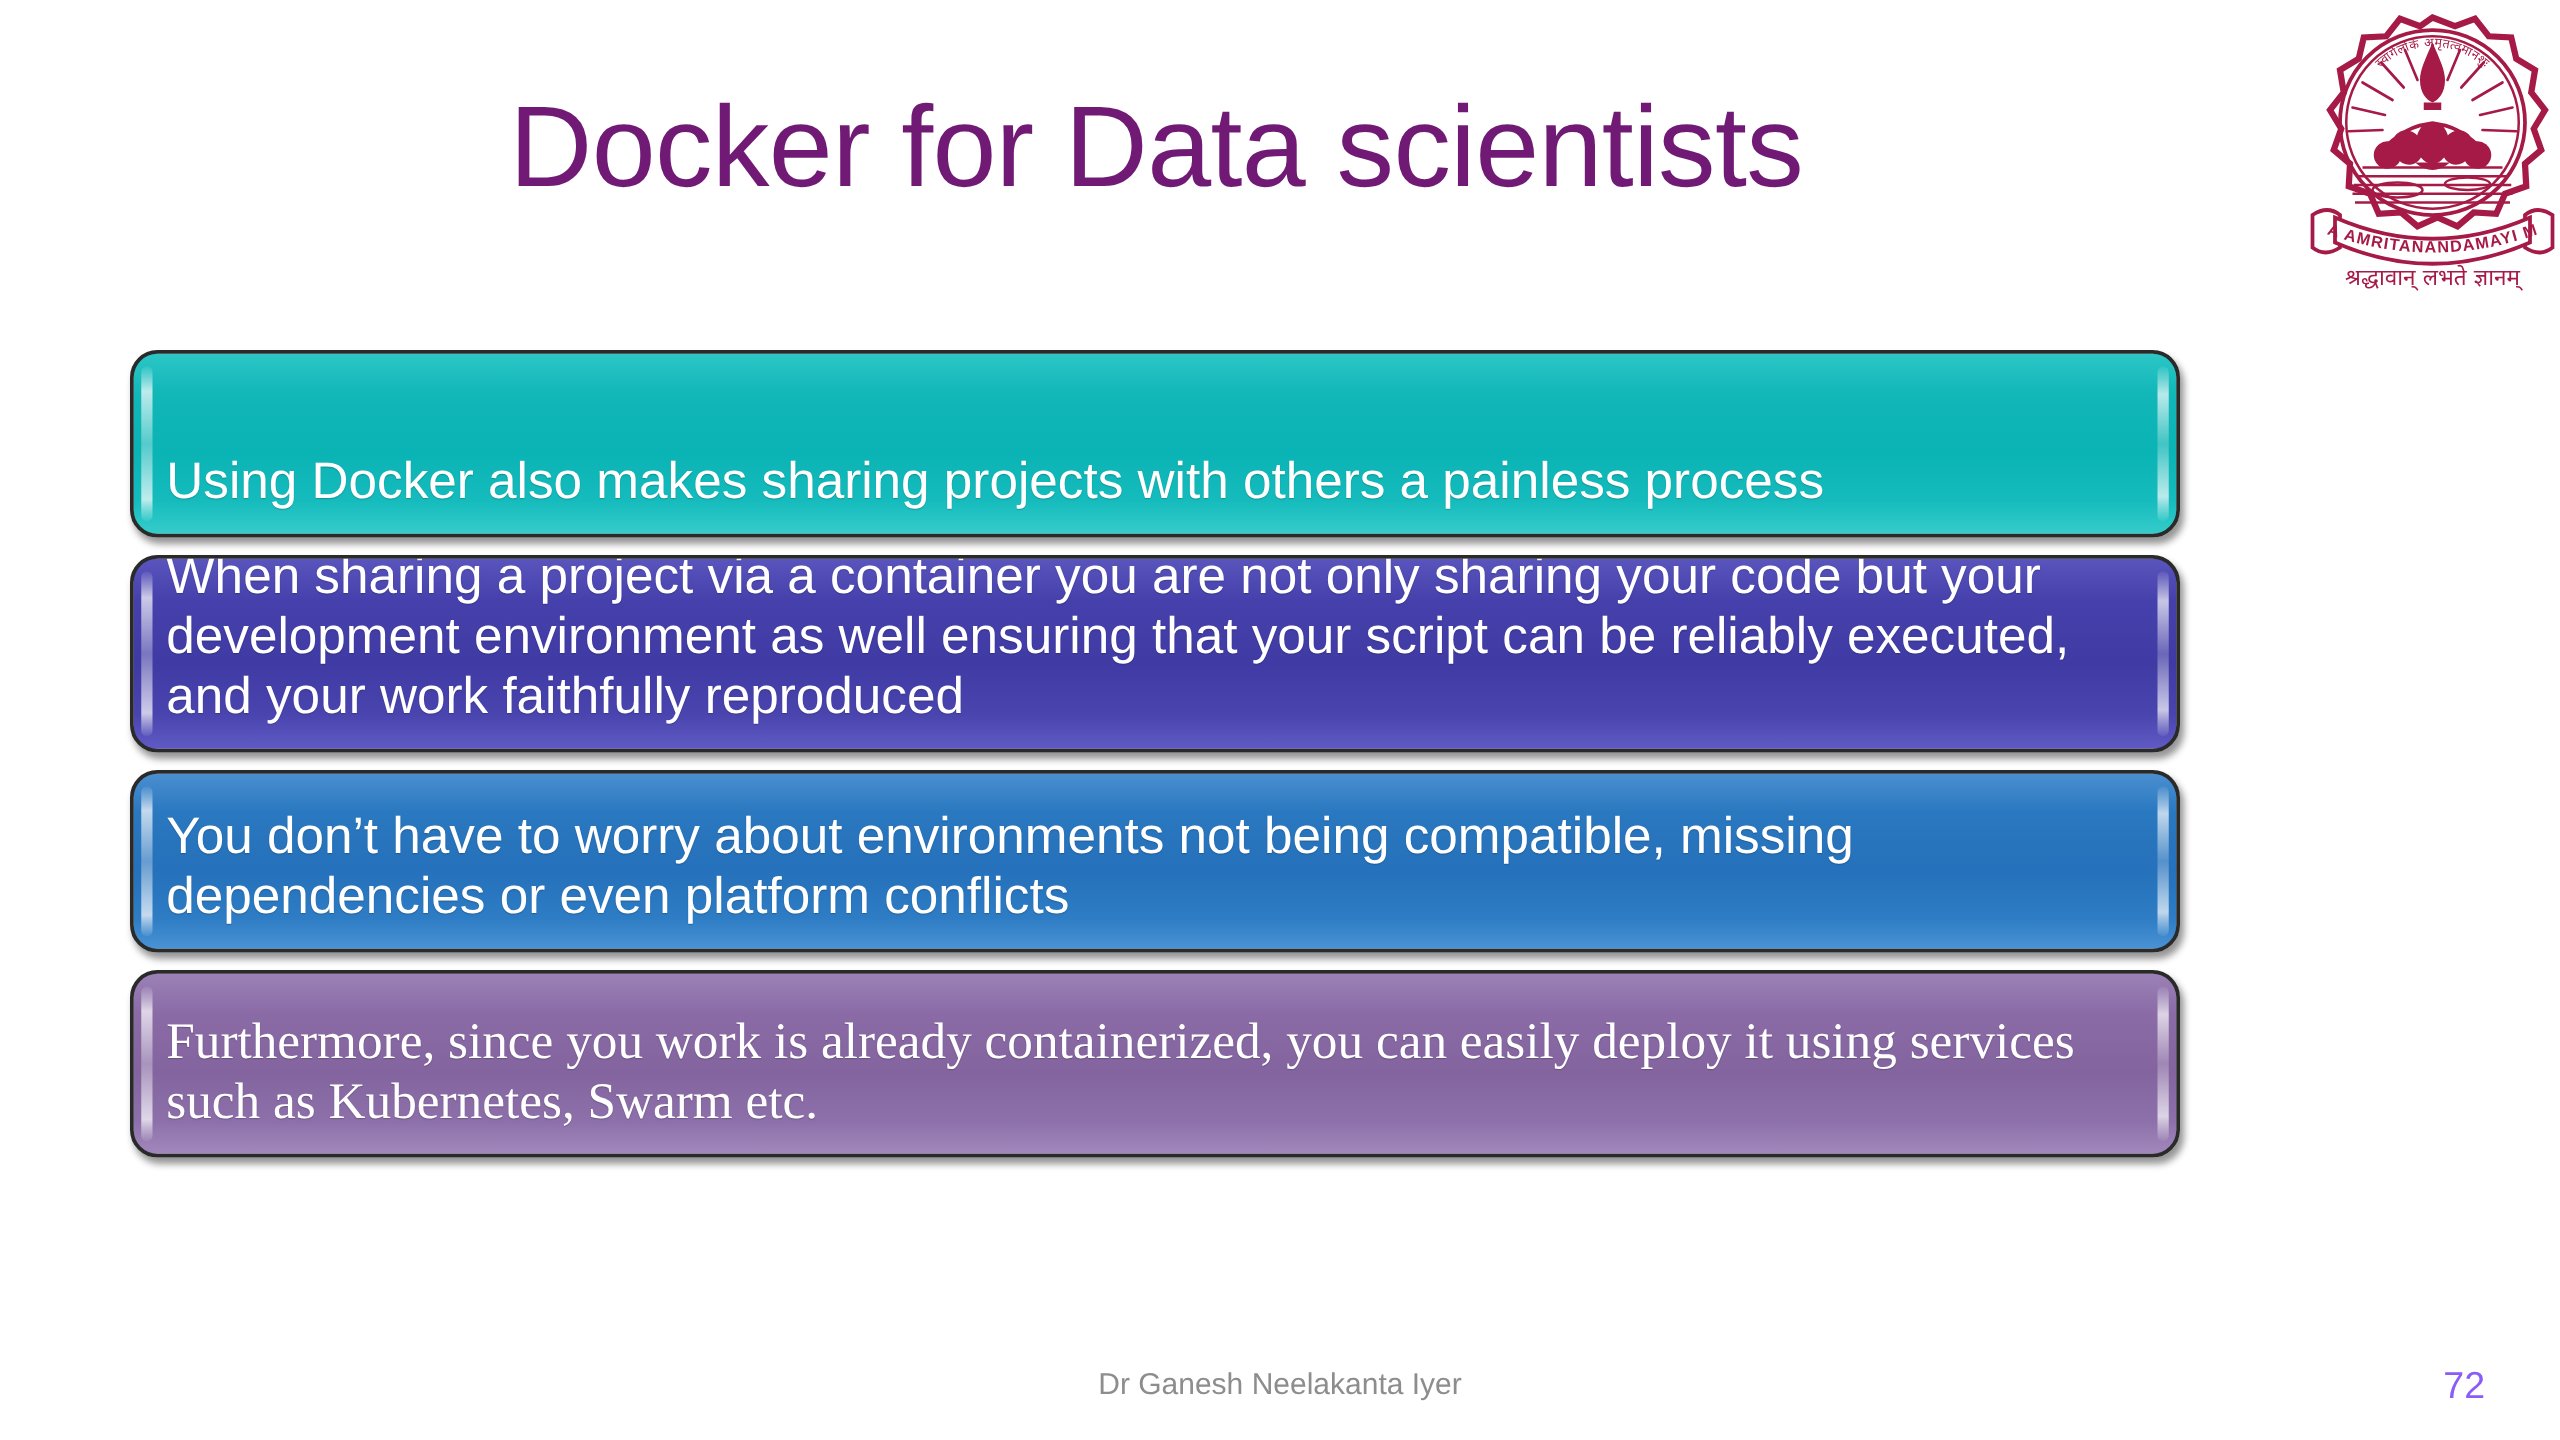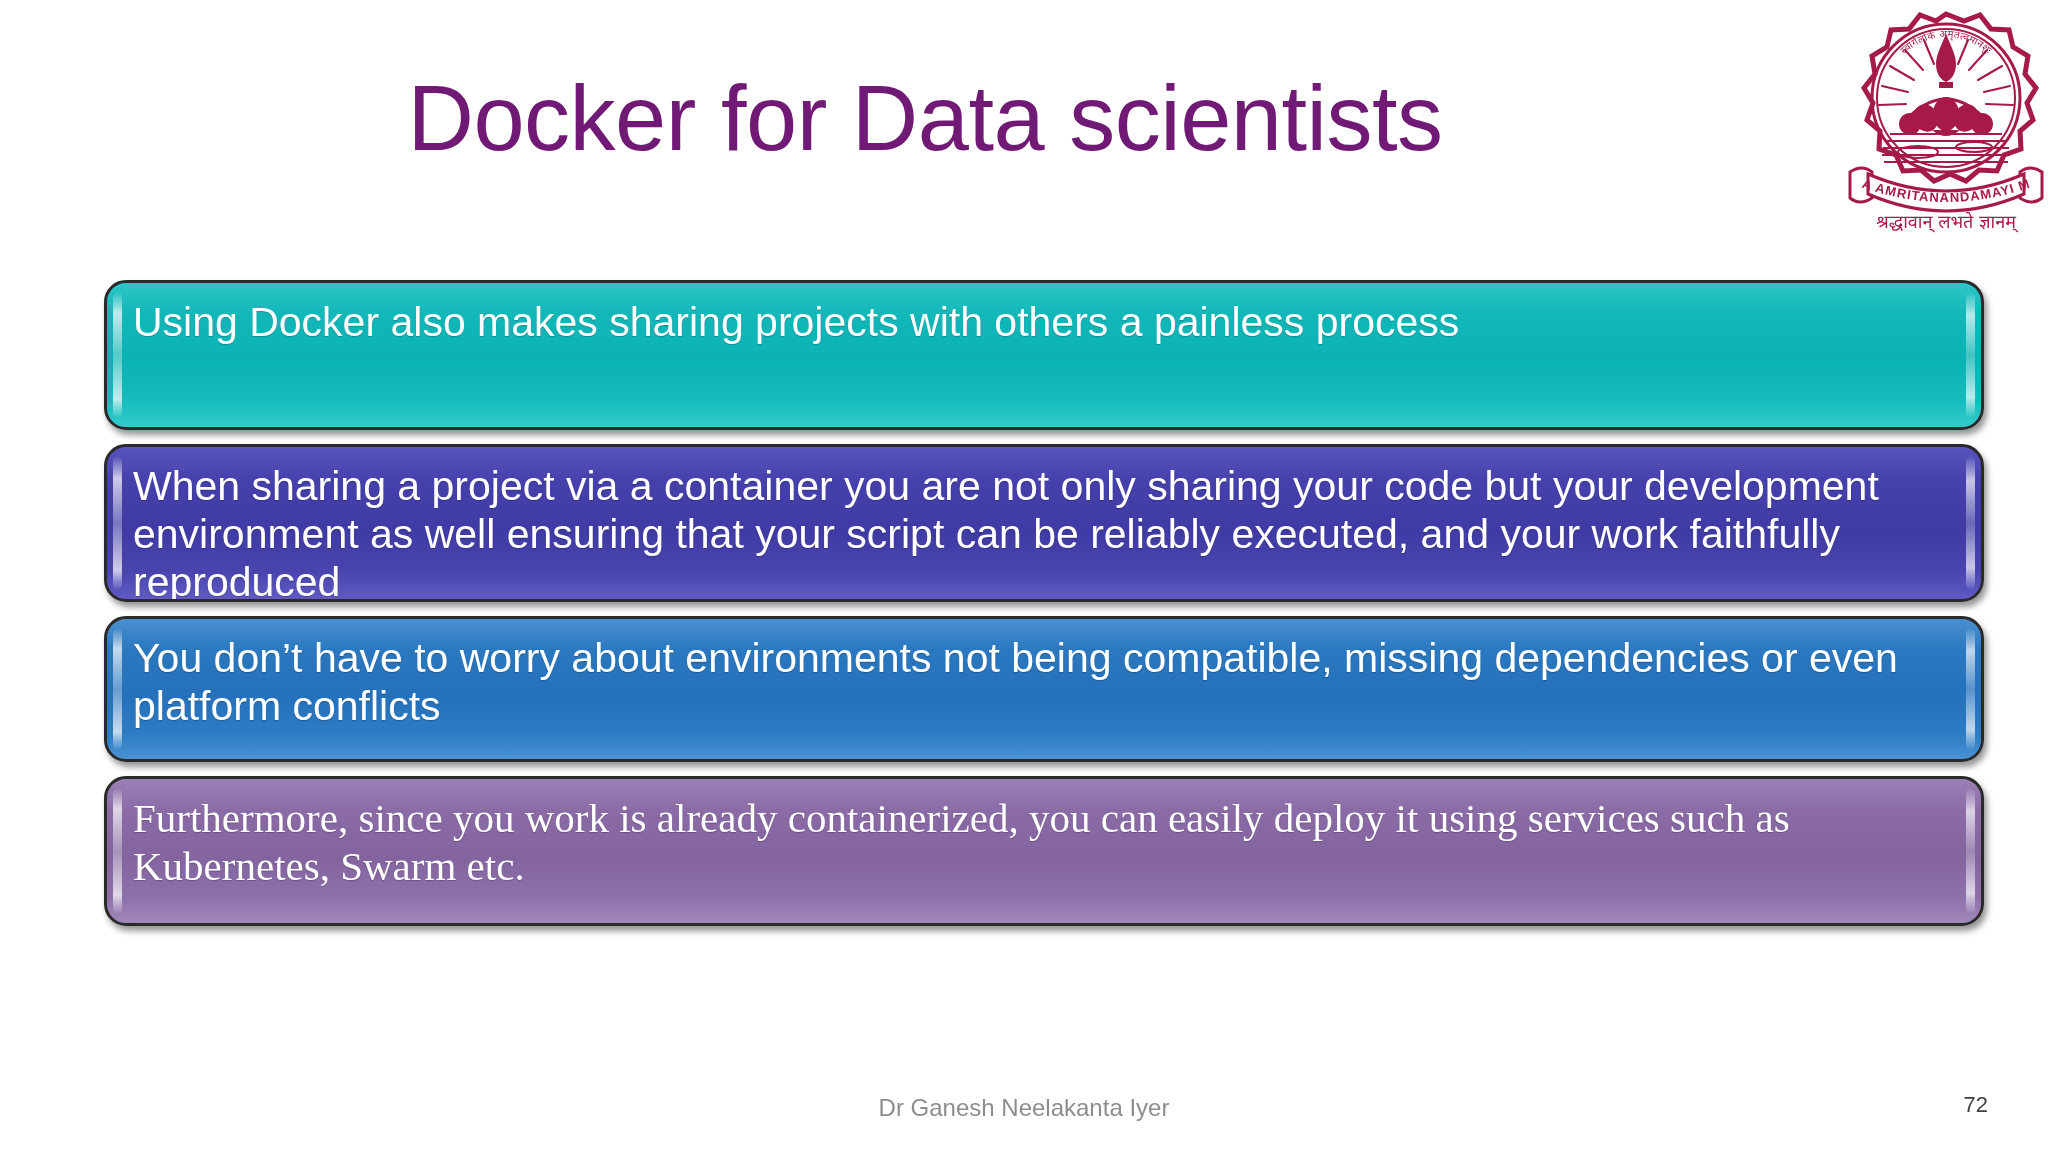--- a/index.html
+++ b/index.html
@@ -52,27 +52,27 @@
   .bars {
     position: absolute;
     left: 104px;
     top: 280px;
     width: 1880px;
   }
 
   .bar {
     position: relative;
     box-sizing: border-box;
-    width: 1880px;
+    width: 1640px;
     border: 3px solid #2a2a2a;
     border-radius: 22px;
     margin-bottom: 14px;
     padding: 16px 26px 18px 26px;
     display: flex;
-    align-items: flex-start;
+    align-items: flex-end;
     box-shadow: 3px 5px 6px rgba(0,0,0,0.42);
     overflow: hidden;
   }
   
   .bar::before {
     content: "";
     position: absolute;
     left: 6px;
     top: 10px;
     bottom: 10px;
@@ -146,22 +146,22 @@
     top: 1094px;
     width: 2048px;
     text-align: center;
     font-size: 24px;
     color: #8d8d8d;
   }
   .page-number {
     position: absolute;
     right: 60px;
     top: 1092px;
-    font-size: 22px;
-    color: #404040;
+    font-size: 30px;
+    color: #8b5cf6;
   }
 </style>
 </head>
 <body>
 
 <div class="slide">
 
   <div class="slide-title">Docker for Data scientists</div>
 
   <div class="logo">

